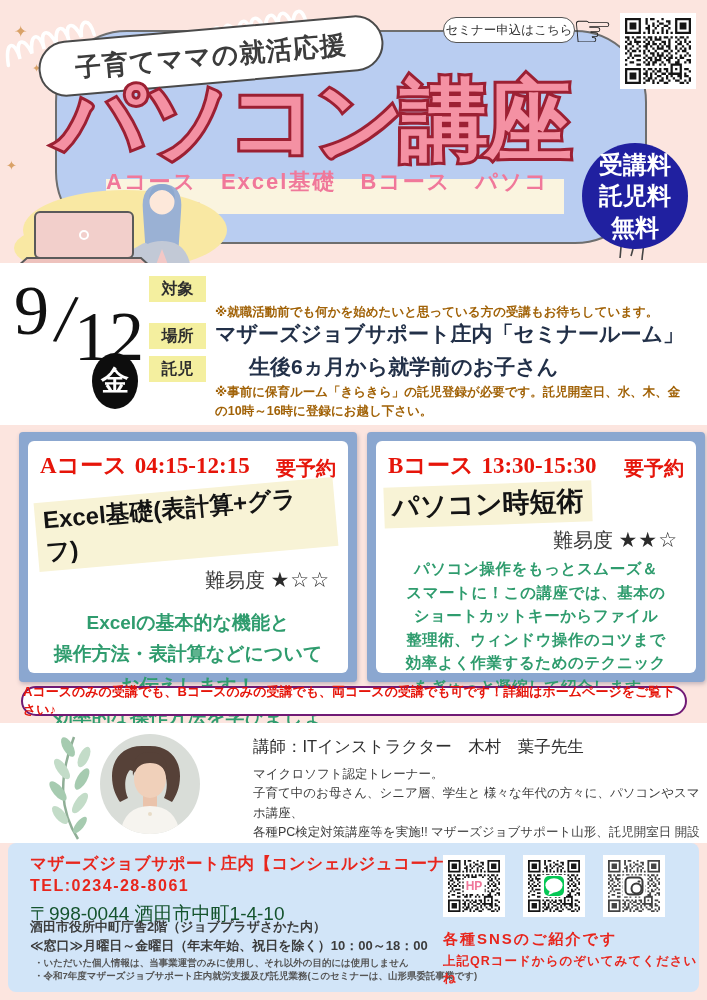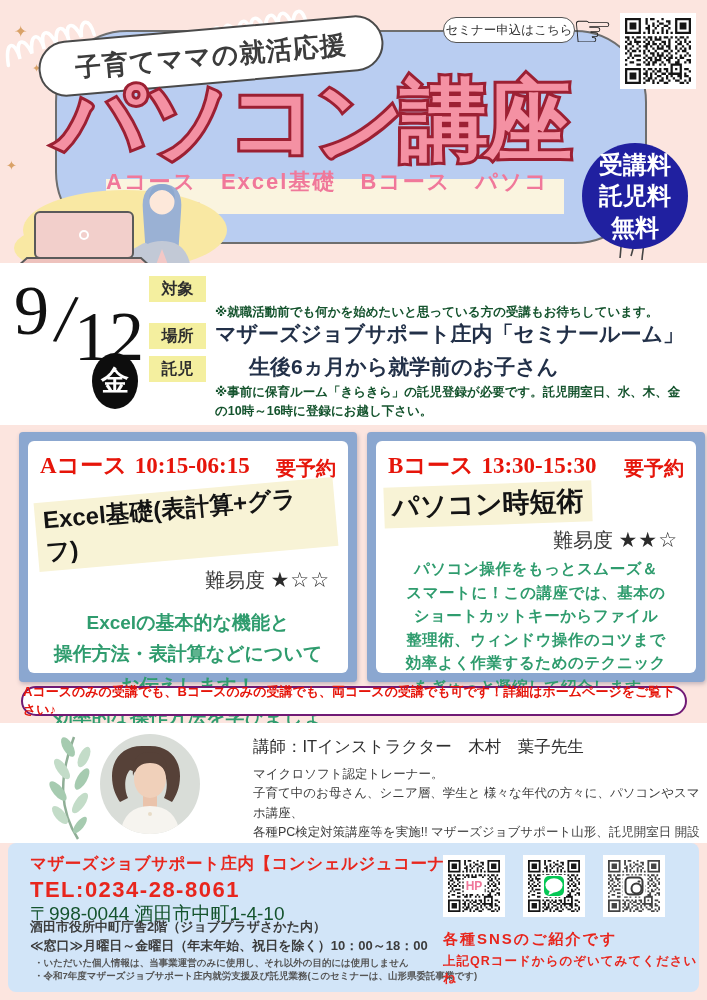--- a/index.html
+++ b/index.html
@@ -62,21 +62,21 @@
     position:absolute; left:92px; top:90px; width:46px; height:56px;
     background:#0d0d0d; border-radius:50%; color:#fff; font-size:28px; font-weight:bold;
     display:flex; align-items:center; justify-content:center;
   }
   .row-label {
     position:absolute; left:149px; width:57px; height:26px; background:#f4ef9f;
     color:#2e2e2e; font-size:16px; font-weight:bold;
     display:flex; align-items:center; justify-content:center;
   }
   .row-text { position:absolute; left:215px; color:#223048; font-weight:bold; font-size:21px; white-space:nowrap; }
-  .row-note { position:absolute; left:215px; color:#14532d; font-weight:bold; font-size:12.5px; }
+  .row-note { position:absolute; left:215px; color:#a16207; font-weight:bold; font-size:12.5px; }
   .lab1{top:13px;} .txt1{top:11px;} .note1{top:41px;}
   .lab2{top:60px;} .txt2{top:57px;}
   .lab3{top:93px;} .txt3{top:90px;margin-left:34px;}
   .note3{top:120px; width:478px; line-height:1.55;}
   
   .course-card {
     position:absolute; top:432px; width:338px; height:250px;
     background:#8ba7d0; border-radius:4px; padding:9px;
     box-shadow:1px 2px 4px rgba(90,90,120,.35);
   }
@@ -113,21 +113,21 @@
     border-radius:50%; overflow:hidden;
   }
   .instructor-title { position:absolute; left:253px; top:13px; font-size:16.5px; color:#2e2e2e; }
   .instructor-bio { position:absolute; left:253px; top:42px; font-size:12.5px; color:#3d3d3d; line-height:1.55; white-space:pre-line; }
   
   .footer {
     position:absolute; left:8px; top:843px; width:691px; height:149px;
     background:#d2e5f8; border-radius:8px;
   }
   .f-org   { position:absolute; left:22px; top:10px;  color:#e8261d; font-weight:bold; font-size:16.5px; letter-spacing:.5px; }
-  .f-tel   { position:absolute; left:22px; top:34px;  color:#e8261d; font-weight:bold; font-size:22px; letter-spacing:1.5px;text-align:right; }
+  .f-tel   { position:absolute; left:22px; top:34px;  color:#e8261d; font-weight:bold; font-size:16px; letter-spacing:1.5px;text-align:right; }
   .f-a1    { position:absolute; left:22px; top:58px;  font-size:19px; font-weight:normal; color:#14532d; }
   .f-a2    { position:absolute; left:22px; top:75px;  font-size:13px; font-weight:bold; color:#3c3c3c; }
   .f-hours { position:absolute; left:22px; top:94px;  font-size:13px; font-weight:bold; color:#3c3c3c; }
   .f-note  { position:absolute; left:26px; font-size:9.5px; font-weight:bold; color:#555; }
   .f-note1 { top:114px; } .f-note2 { top:127px; }
   .footer .qr-tile { position:absolute; top:12px; width:62px; height:62px; }
   .fqr1 { left:435px; } .fqr2 { left:515px; } .fqr3 { left:595px; }
   .qr-center {
     position:absolute; left:50%; top:50%; transform:translate(-50%,-50%);
     background:#fff; display:flex; align-items:center; justify-content:center; padding:1px 2px;
@@ -239,21 +239,21 @@
 
     <div class="row-label lab3">託児</div>
     <div class="row-text txt3">生後6ヵ月から就学前のお子さん</div>
     <div class="row-note note3">※事前に保育ルーム「きらきら」の託児登録が必要です。託児開室日、水、木、金の10時～16時に登録にお越し下さい。</div>
   </div>
 
   <div class="course-card card-a">
     <div class="card-inner">
       <div class="course-head">
         <div class="course-id">
-          <span>Aコース</span><span class="time">10:15-06:15</span>
+          <span>Aコース</span><span class="time">04:15-12:15</span>
         </div>
         <div class="reserve">要予約</div>
       </div>
       <div class="course-highlight">Excel基礎(表計算+グラフ)</div>
       <div class="difficulty">
         <span>難易度</span>
         <span class="stars">★☆☆</span>
       </div>
       <div class="course-desc">Excelの基本的な機能と
 操作方法・表計算などについて

